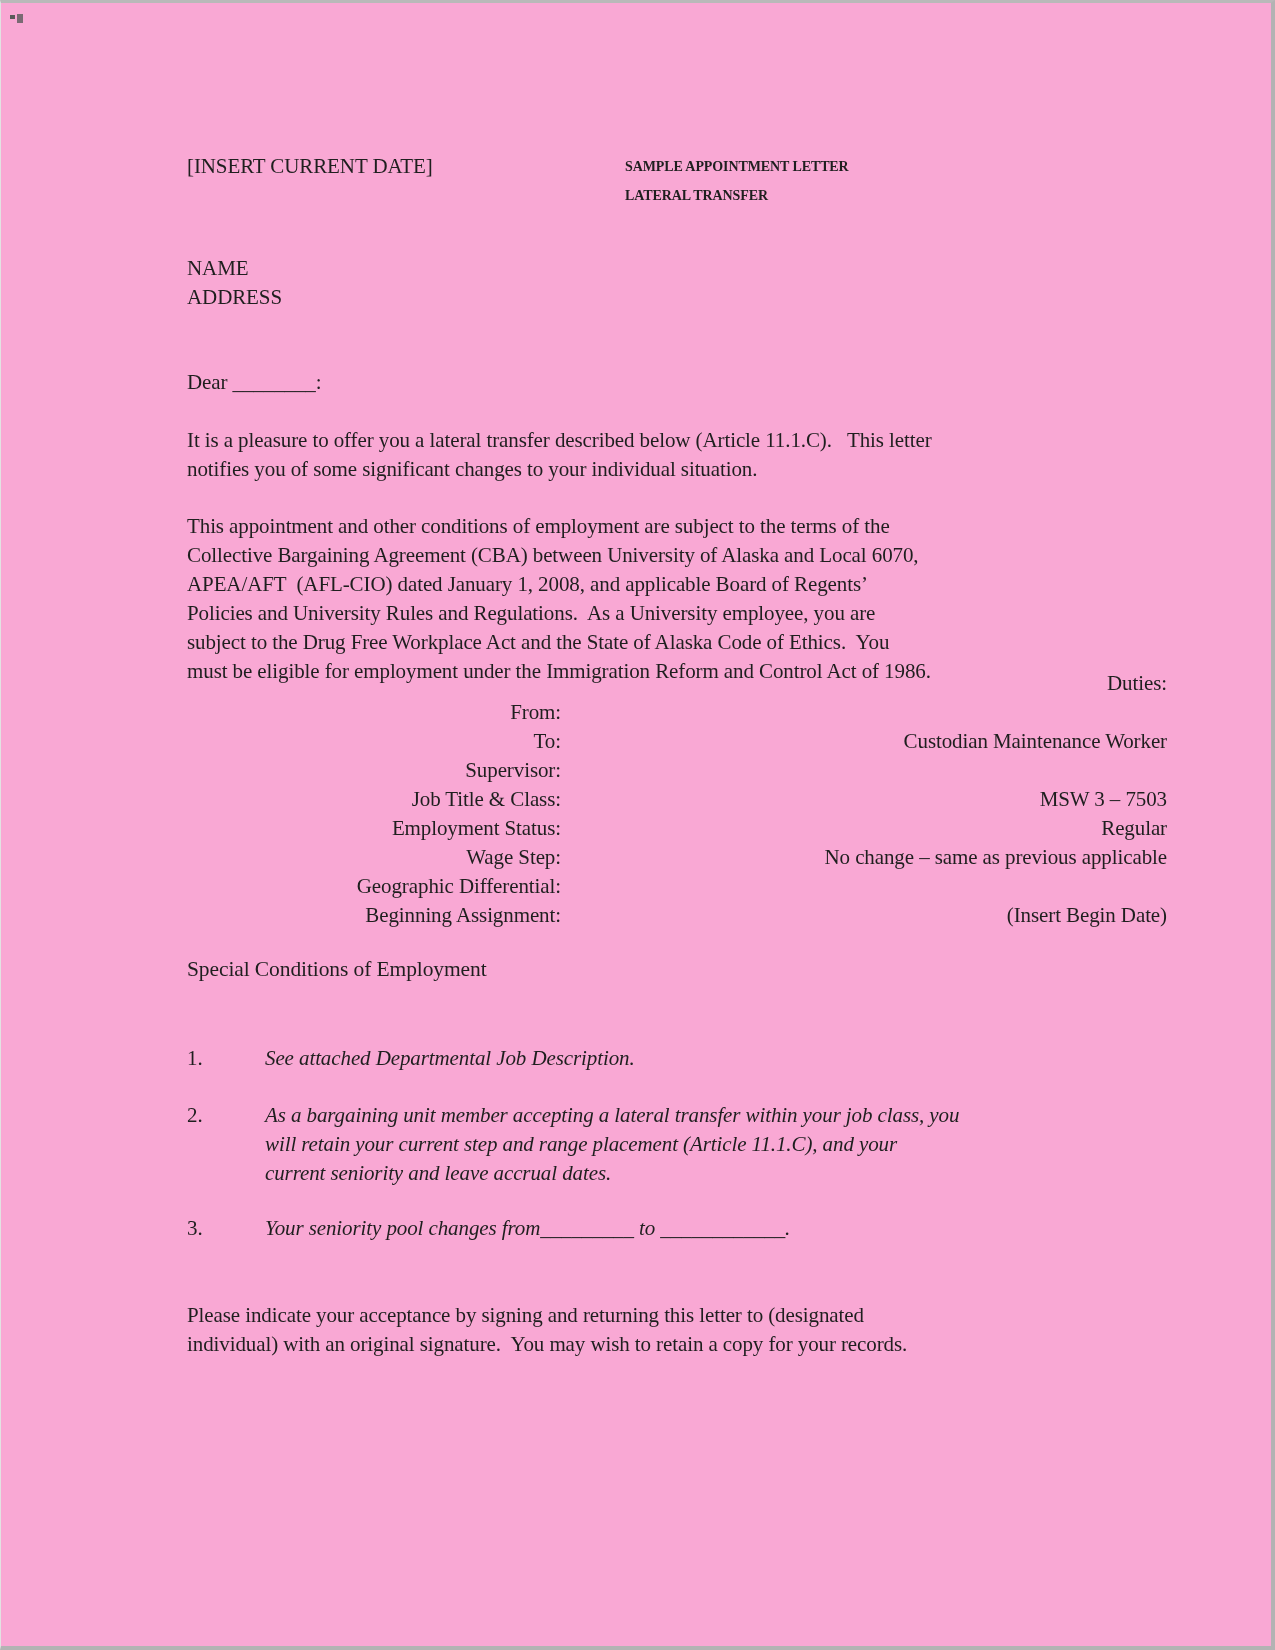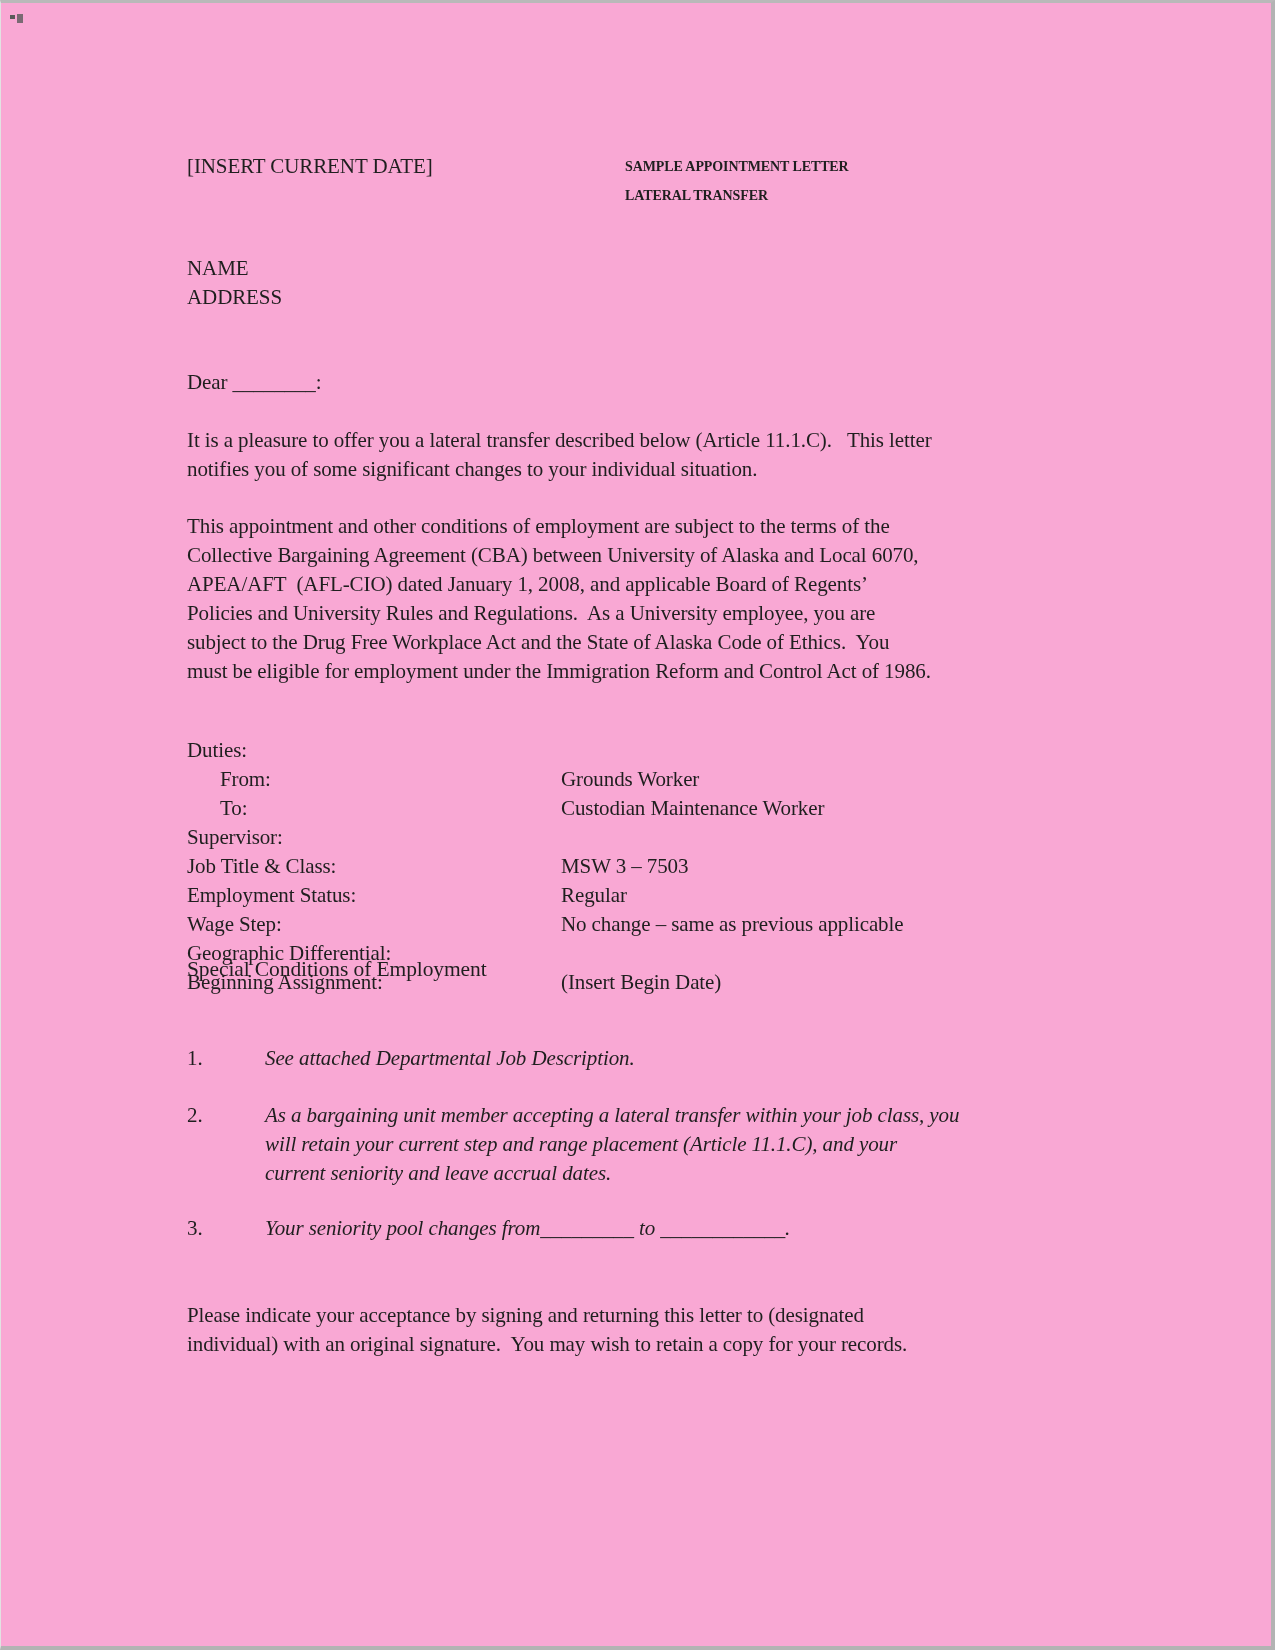--- a/index.html
+++ b/index.html
@@ -26,21 +26,21 @@
   .abs { position: absolute; }
   .para { white-space: pre-wrap; width: 940px; }
   .header-row { left: 186px; top: 149px; width: 1010px; }
   .date-cell { position: absolute; left: 0; top: 0; }
   .title-block { position: absolute; left: 438px; top: 0; width: 560px; }
   .title-line { font-weight: 700; font-size: 14px; line-height: 29px; }
   .recipient { left: 186px; top: 251px; }
   .salutation { left: 186px; top: 365px; }
   .intro { left: 186px; top: 423px; }
   .terms { left: 186px; top: 509px; }
-  .duties { left: 186px; top: 733px; width: 980px; }
+  .duties { left: 186px; top: 666px; width: 980px; text-align: right; }
   .duty-row { display: flex; }
   .duty-label { width: 374px; flex: 0 0 374px; }
   .duty-row.indent .duty-label { padding-left: 33px; flex-basis: 341px; width: 341px; }
   .duty-value { flex: 1; }
   .sc-heading { left: 186px; top: 952px; font-weight: 400; font-size: 21.5px; }
   .sc-item { display: flex; width: 960px; }
   .sc-number { width: 78px; flex: 0 0 78px; }
   .sc-text { flex: 1; white-space: pre-wrap; font-style: italic; }
   .sc-item-1 { left: 186px; top: 1041px; }
   .sc-item-2 { left: 186px; top: 1098px; }
@@ -80,21 +80,20 @@
 Collective Bargaining Agreement (CBA) between University of Alaska and Local 6070,
 APEA/AFT  (AFL-CIO) dated January 1, 2008, and applicable Board of Regents’
 Policies and University Rules and Regulations.  As a University employee, you are
 subject to the Drug Free Workplace Act and the State of Alaska Code of Ethics.  You
 must be eligible for employment under the Immigration Reform and Control Act of 1986.</div>
 
   <div class="abs duties">
     <div>Duties:</div>
     <div class="duty-row indent">
       <span class="duty-label">From:</span>
-      <span class="duty-value">Grounds Worker</span>
     </div>
     <div class="duty-row indent">
       <span class="duty-label">To:</span>
       <span class="duty-value">Custodian Maintenance Worker</span>
     </div>
     <div class="duty-row">
       <span class="duty-label">Supervisor:</span>
       <span class="duty-value"></span>
     </div>
     <div class="duty-row">

